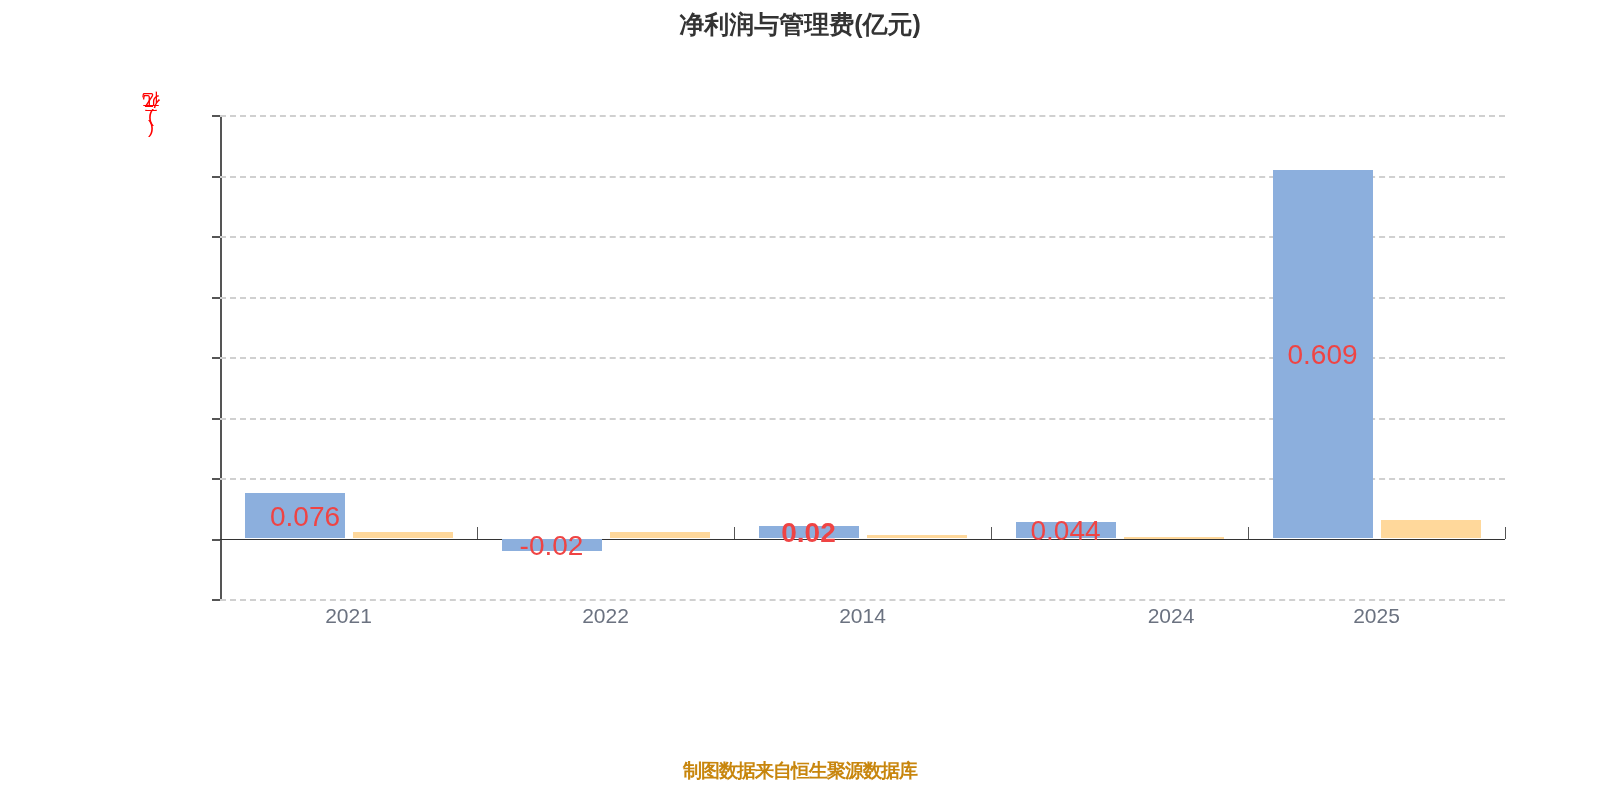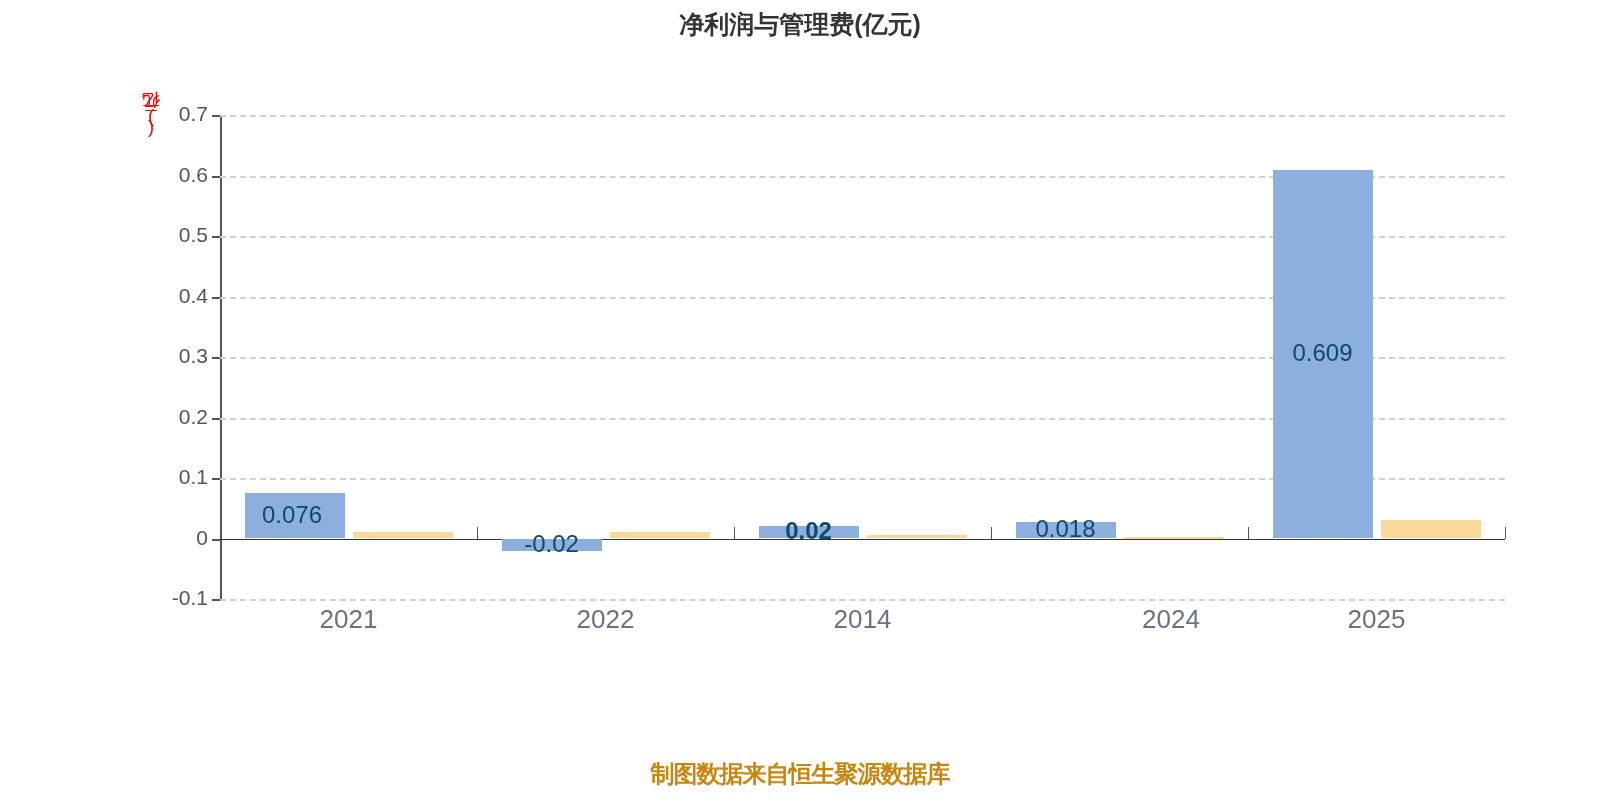--- a/index.html
+++ b/index.html
@@ -106,37 +106,37 @@
   
   .bar {
     position: absolute;
     box-sizing: border-box;
   }
   .bar.net-profit { background: #8cafdd; }
   .bar.admin-fee  { background: #ffd89b; }
 
   .bar-value {
     position: absolute;
-    font-size: 24px;
-    color: #0c4a6e;
+    font-size: 28px;
+    color: #ef4444;
     white-space: nowrap;
     text-align: center;
     transform: translateX(-50%);
   }
   .x-tick {
     position: absolute;
     top: 527px;
     width: 0;
     height: 12px;
     border-left: 1px solid #555555;
   }
   .x-label {
     position: absolute;
     top: 604px;
-    font-size: 26px;
+    font-size: 21px;
     color: #6b7280;
     transform: translateX(-50%);
     white-space: nowrap;
   }
 
   
   .legend {
     position: absolute;
     left: 0;
     top: 703px;
@@ -164,70 +164,59 @@
     color: #444444;
   }
 
   
   .footer-note {
     position: absolute;
     left: 0;
     top: 758px;
     width: 1600px;
     text-align: center;
-    font-size: 24px;
+    font-size: 19px;
     font-weight: bold;
     color: #c8860d;
     letter-spacing: -1px;
   }
 </style>
 </head>
 <body>
 
 <div id="chart-root">
 
   <div class="chart-title">净利润与管理费(亿元)</div>
 
   <div class="y-axis-unit">(亿元)</div>
 
-  <div class="y-labels-wrap" id="y-labels">
-      <div class="y-label" style="top: 0px;">0.7</div>
-      <div class="y-label" style="top: 60.5px;">0.6</div>
-      <div class="y-label" style="top: 121px;">0.5</div>
-      <div class="y-label" style="top: 181.5px;">0.4</div>
-      <div class="y-label" style="top: 242px;">0.3</div>
-      <div class="y-label" style="top: 302.5px;">0.2</div>
-      <div class="y-label" style="top: 363px;">0.1</div>
-      <div class="y-label" style="top: 423.5px;">0</div>
-      <div class="y-label" style="top: 484px;">-0.1</div>
-    </div>
 
   <div class="y-axis-line"></div>
 
   <div class="plot" id="plot">
       <div class="gridline" style="top: 0px;"></div>
       <div class="gridline" style="top: 60.5px;"></div>
       <div class="gridline" style="top: 121px;"></div>
       <div class="gridline" style="top: 181.5px;"></div>
       <div class="gridline" style="top: 242px;"></div>
       <div class="gridline" style="top: 302.5px;"></div>
       <div class="gridline" style="top: 363px;"></div>
       <div class="gridline zero-line" style="top: 423.5px;"></div>
       <div class="gridline" style="top: 484px;"></div>
       <div class="bar net-profit" style="left: 24.5px; width: 100px; top: 377.52px; height: 45.98px;"></div>
-      <div class="bar-value" style="left: 72px; top: 385.51px;">0.076</div>
+      <div class="bar-value" style="left: 85px; top: 385.51px;">0.076</div>
       <div class="bar admin-fee" style="left: 132.5px; width: 100px; top: 417.45px; height: 6.05px;"></div>
       <div class="bar net-profit" style="left: 281.5px; width: 100px; top: 423.5px; height: 12.1px;"></div>
       <div class="bar-value" style="left: 331.5px; top: 414.55px;">-0.02</div>
       <div class="bar admin-fee" style="left: 389.5px; width: 100px; top: 416.845px; height: 6.655px;"></div>
       <div class="bar net-profit" style="left: 538.5px; width: 100px; top: 411.4px; height: 12.1px;"></div>
       <div class="bar-value" style="left: 588.5px; top: 402.45px; font-weight: bold;">0.02</div>
       <div class="bar admin-fee" style="left: 646.5px; width: 100px; top: 420.475px; height: 3.025px;"></div>
       <div class="bar net-profit" style="left: 795.5px; width: 100px; top: 406.56px; height: 16.94px;"></div>
-      <div class="bar-value" style="left: 845.5px; top: 400.03px;">0.018</div>
+      <div class="bar-value" style="left: 845.5px; top: 400.03px;">0.044</div>
       <div class="bar admin-fee" style="left: 903.5px; width: 100px; top: 422.29px; height: 2px;"></div>
       <div class="bar net-profit" style="left: 1052.5px; width: 100px; top: 55.055px; height: 368.445px;"></div>
       <div class="bar-value" style="left: 1102.5px; top: 224.277px;">0.609</div>
       <div class="bar admin-fee" style="left: 1160.5px; width: 100px; top: 404.745px; height: 18.755px;"></div>
     </div>
 
   <div id="x-axis-group">
       <div class="x-tick" style="left: 220px;"></div>
       <div class="x-tick" style="left: 477px;"></div>
       <div class="x-tick" style="left: 734px;"></div>

